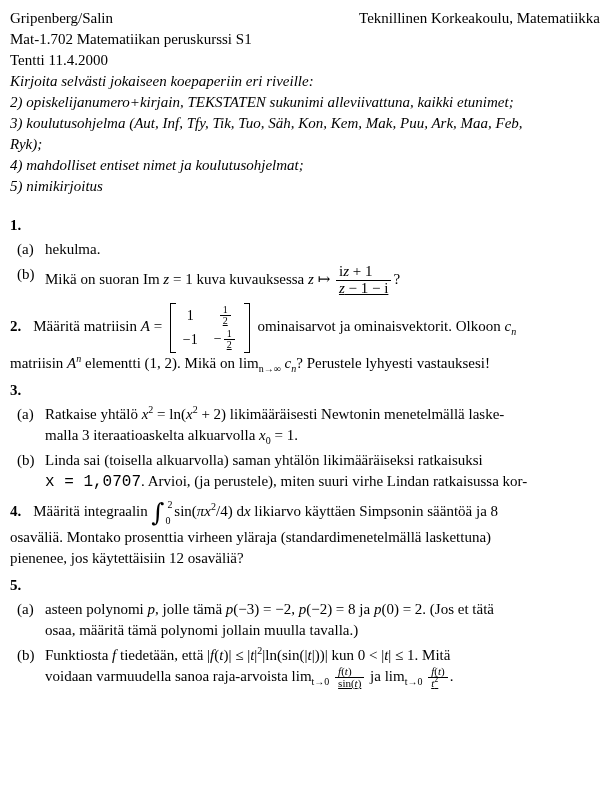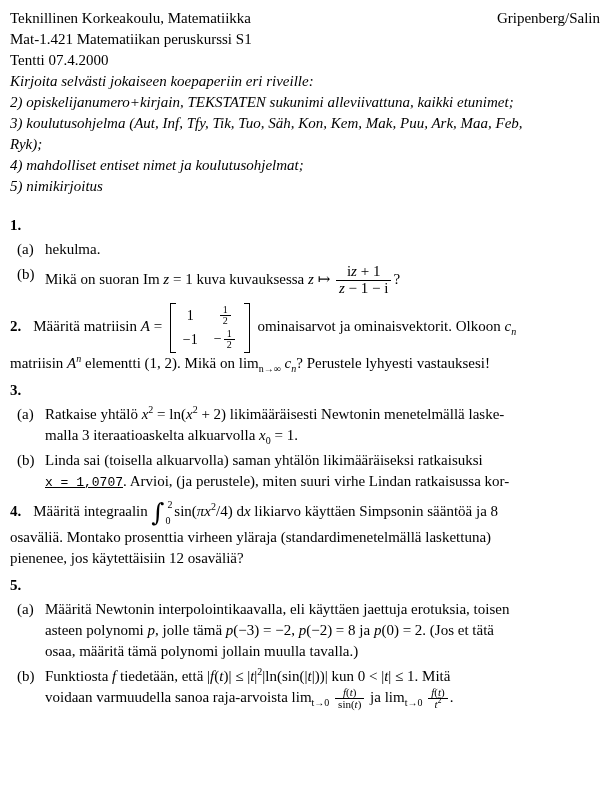--- a/index.html
+++ b/index.html
@@ -25,28 +25,28 @@
   .part { display: flex; margin: 3px 0 4px 0; }
   .plabel { flex: none; width: 28px; margin-left: 7px; line-height: 21px; }
   .pbody { flex: 1; min-width: 0; }
   .problem.runin { margin: 6px 0; }
 
   
   .rm { font-style: normal; }
   .it { font-style: italic; }
   .bf { font-weight: bold; }
   .pnumseg { margin-right: 12px; }
-  .mono { font-family: "Liberation Mono", "DejaVu Sans Mono", monospace; font-size: 13px; text-decoration: underline; }
+  .mono { font-family: "Liberation Mono", "DejaVu Sans Mono", monospace; font-size: 16px; }
   .sup { vertical-align: super; font-size: 10px; line-height: 0; }
   .sub { vertical-align: sub; font-size: 10px; line-height: 0; }
   .sub.it, .sup.it { font-style: italic; }
 
-  .frac { display: inline-block; vertical-align: middle; text-align: center; margin: 0 2px; }
+  .frac { display: inline-block; vertical-align: middle; text-align: left; margin: 0 2px; }
   .frac .num { display: block; border-bottom: 1px solid #000; padding: 0 3px; line-height: 1.05; }
-  .frac .den { display: block; padding: 0 3px; line-height: 1.05; }
+  .frac .den { display: block; padding: 0 3px; line-height: 1.05; text-decoration: underline; }
   .frac.small { font-size: 11px; }
   .frac.small .sup { font-size: 8px; }
 
   .sqrt { display: inline-flex; align-items: flex-start; }
   .sqrt .rad { line-height: 1.05; }
   .sqrt .arg { border-top: 1px solid #000; line-height: 1.05; padding: 0 1px; margin-left: -1px; }
 
   .matrix { display: inline-flex; align-items: stretch; vertical-align: middle; margin: 0 4px; }
   .mbr { width: 5px; }
   .mbl { border: 1px solid #000; border-right: none; margin-right: 2px; }
@@ -62,25 +62,25 @@
              font-size: 10px; line-height: 1; height: 26px; padding: 1px 0; margin-left: 1px; }
   .inthi { transform: translateX(2px); }
 </style>
 </head>
 <body>
 
 <div class="page">
 
   <header>
     <div class="hrow">
+      <span>Gripenberg/Salin</span>
       <span>Teknillinen Korkeakoulu, Matematiikka</span>
-      <span>Gripenberg/Salin</span>
     </div>
-    <div>Mat-1.421 Matematiikan peruskurssi S1</div>
-    <div>Tentti 07.4.2000</div>
+    <div>Mat-1.702 Matematiikan peruskurssi S1</div>
+    <div>Tentti 11.4.2000</div>
   </header>
 
   <section class="instructions">
     <div>Kirjoita selvästi jokaiseen koepaperiin eri riveille:</div>
     <div>2) opiskelijanumero+kirjain, TEKSTATEN sukunimi alleviivattuna, kaikki etunimet;</div>
     <div>3) koulutusohjelma (Aut, Inf, Tfy, Tik, Tuo, Säh, Kon, Kem, Mak, Puu, Ark, Maa, Feb,</div>
     <div>Ryk);</div>
     <div>4) mahdolliset entiset nimet ja koulutusohjelmat;</div>
     <div>5) nimikirjoitus</div>
   </section>
@@ -149,21 +149,20 @@
           <span class="line"><span class="rm">osaväliä. Montako prosenttia virheen yläraja (standardimenetelmällä laskettuna)</span></span>
           <span class="line"><span class="rm">pienenee, jos käytettäisiin 12 osaväliä?</span></span>
         </div>
     </section>
 
     <section class="problem">
       <div class="phead">5.</div>
       <div class="part">
         <span class="plabel">(a)</span>
         <span class="pbody">
-            <span class="line"><span class="rm">Määritä Newtonin interpolointikaavalla, eli käyttäen jaettuja erotuksia, toisen</span></span>
             <span class="line"><span class="rm">asteen polynomi </span><span class="it">p</span><span class="rm">, jolle tämä </span><span class="it">p</span><span class="rm">(−3) = −2, </span><span class="it">p</span><span class="rm">(−2) = 8 ja </span><span class="it">p</span><span class="rm">(0) = 2. (Jos et tätä</span></span>
             <span class="line"><span class="rm">osaa, määritä tämä polynomi jollain muulla tavalla.)</span></span>
           </span>
       </div>
       <div class="part">
         <span class="plabel">(b)</span>
         <span class="pbody">
             <span class="line"><span class="rm">Funktiosta </span><span class="it">f</span><span class="rm"> tiedetään, että |</span><span class="it">f</span><span class="rm">(</span><span class="it">t</span><span class="rm">)| ≤ |</span><span class="it">t</span><span class="rm">|</span><span class="sup">2</span><span class="rm">|ln(sin(|</span><span class="it">t</span><span class="rm">|))| kun 0 &lt; |</span><span class="it">t</span><span class="rm">| ≤ 1. Mitä</span></span>
             <span class="line"><span class="rm">voidaan varmuudella sanoa raja-arvoista lim</span><span class="sub">t→0</span><span class="rm"> </span><span class="frac small"><span class="num"><span class="it">f</span><span class="rm">(</span><span class="it">t</span><span class="rm">)</span></span><span class="den"><span class="rm">sin(</span><span class="it">t</span><span class="rm">)</span></span></span><span class="rm"> ja lim</span><span class="sub">t→0</span><span class="rm"> </span><span class="frac small"><span class="num"><span class="it">f</span><span class="rm">(</span><span class="it">t</span><span class="rm">)</span></span><span class="den"><span class="it">t</span><span class="sup">2</span></span></span><span class="rm">.</span></span>
           </span>

